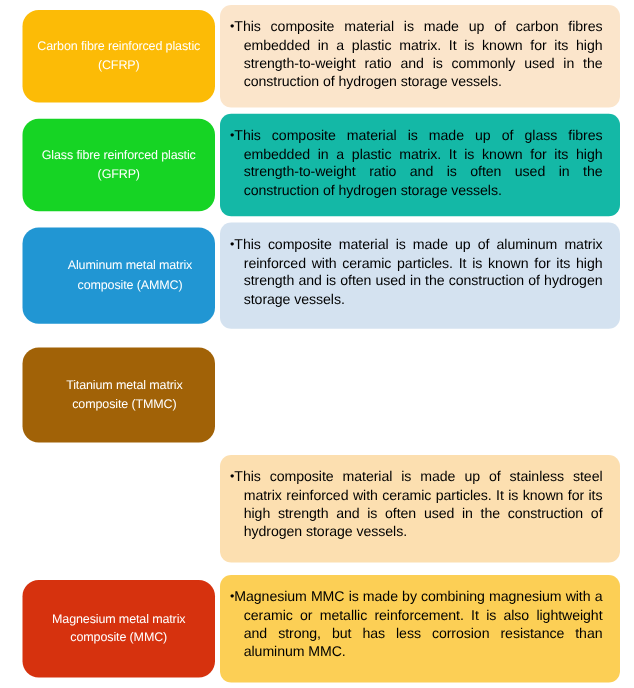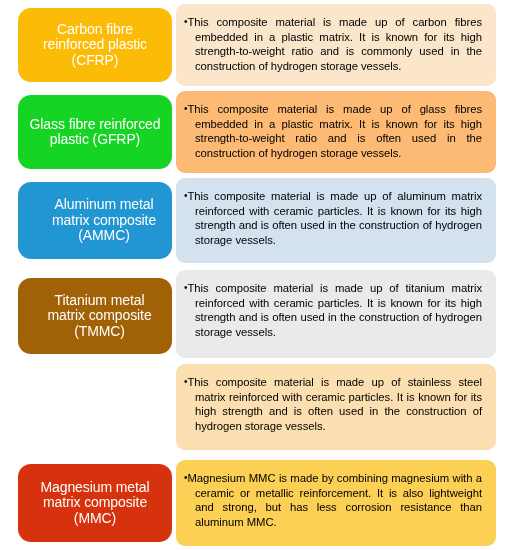--- a/index.html
+++ b/index.html
@@ -28,21 +28,21 @@
     position: absolute;
     left: 18px;
     top: 4px;
     width: 154px;
     border-radius: 13px;
     color: #ffffff;
     display: flex;
     align-items: center;
     justify-content: center;
     text-align: center;
-    font-size: 14px;
+    font-size: 10px;
     line-height: 15.5px;
     padding: 0 7px;
     box-sizing: border-box;
     letter-spacing: -0.1px;
   }
   .desc-box {
     position: absolute;
     left: 176px;
     top: 0;
     width: 320px;
@@ -72,39 +72,36 @@
 <div id="table">
     <div class="row" style="top: 4px; height: 82px;">
       <div class="desc-box" style="background: rgb(251, 229, 203); height: 82px;">
         <p class="desc-text"><span class="bullet">•</span><span>This composite material is made up of carbon fibres embedded in a plastic matrix. It is known for its high strength-to-weight ratio and is commonly used in the construction of hydrogen storage vessels.</span></p>
       </div>
       <div class="label-box" style="background: rgb(252, 187, 6); color: rgb(255, 255, 255); top: 4px; height: 74px;">
         <span>Carbon fibre reinforced plastic (CFRP)</span>
       </div>
     </div>
     <div class="row" style="top: 91px; height: 82px;">
-      <div class="desc-box" style="background: #fdba74; height: 82px;">
+      <div class="desc-box" style="background: #14b8a6; height: 82px;">
         <p class="desc-text"><span class="bullet">•</span><span>This composite material is made up of glass fibres embedded in a plastic matrix. It is known for its high strength-to-weight ratio and is often used in the construction of hydrogen storage vessels.</span></p>
       </div>
       <div class="label-box" style="background: rgb(22, 212, 36); color: rgb(255, 255, 255); top: 4px; height: 74px;">
         <span>Glass fibre reinforced plastic (GFRP)</span>
       </div>
     </div>
     <div class="row" style="top: 178px; height: 85px;">
       <div class="desc-box" style="background: rgb(212, 226, 240); height: 85px;">
         <p class="desc-text"><span class="bullet">•</span><span>This composite material is made up of aluminum matrix reinforced with ceramic particles. It is known for its high strength and is often used in the construction of hydrogen storage vessels.</span></p>
       </div>
       <div class="label-box" style="background: rgb(33, 150, 211); color: rgb(255, 255, 255); top: 4px; height: 77px; padding-left: 25px;">
         <span>Aluminum metal matrix composite (AMMC)</span>
       </div>
     </div>
     <div class="row" style="top: 270px; height: 88px;">
-      <div class="desc-box" style="background: rgb(234, 234, 234); height: 88px;">
-        <p class="desc-text"><span class="bullet">•</span><span>This composite material is made up of titanium matrix reinforced with ceramic particles. It is known for its high strength and is often used in the construction of hydrogen storage vessels.</span></p>
-      </div>
       <div class="label-box" style="background: #a16207; color: rgb(255, 255, 255); top: 8px; height: 76px; padding-left: 16px;">
         <span>Titanium metal matrix composite  (TMMC)</span>
       </div>
     </div>
     <div class="row" style="top: 364px; height: 86px;">
       <div class="desc-box" style="background: rgb(252, 223, 176); height: 86px;">
         <p class="desc-text"><span class="bullet">•</span><span>This composite material is made up of stainless steel matrix reinforced with ceramic particles. It is known for its high strength and is often used in the construction of hydrogen storage vessels.</span></p>
       </div>
     </div>
     <div class="row" style="top: 460px; height: 86px;">

